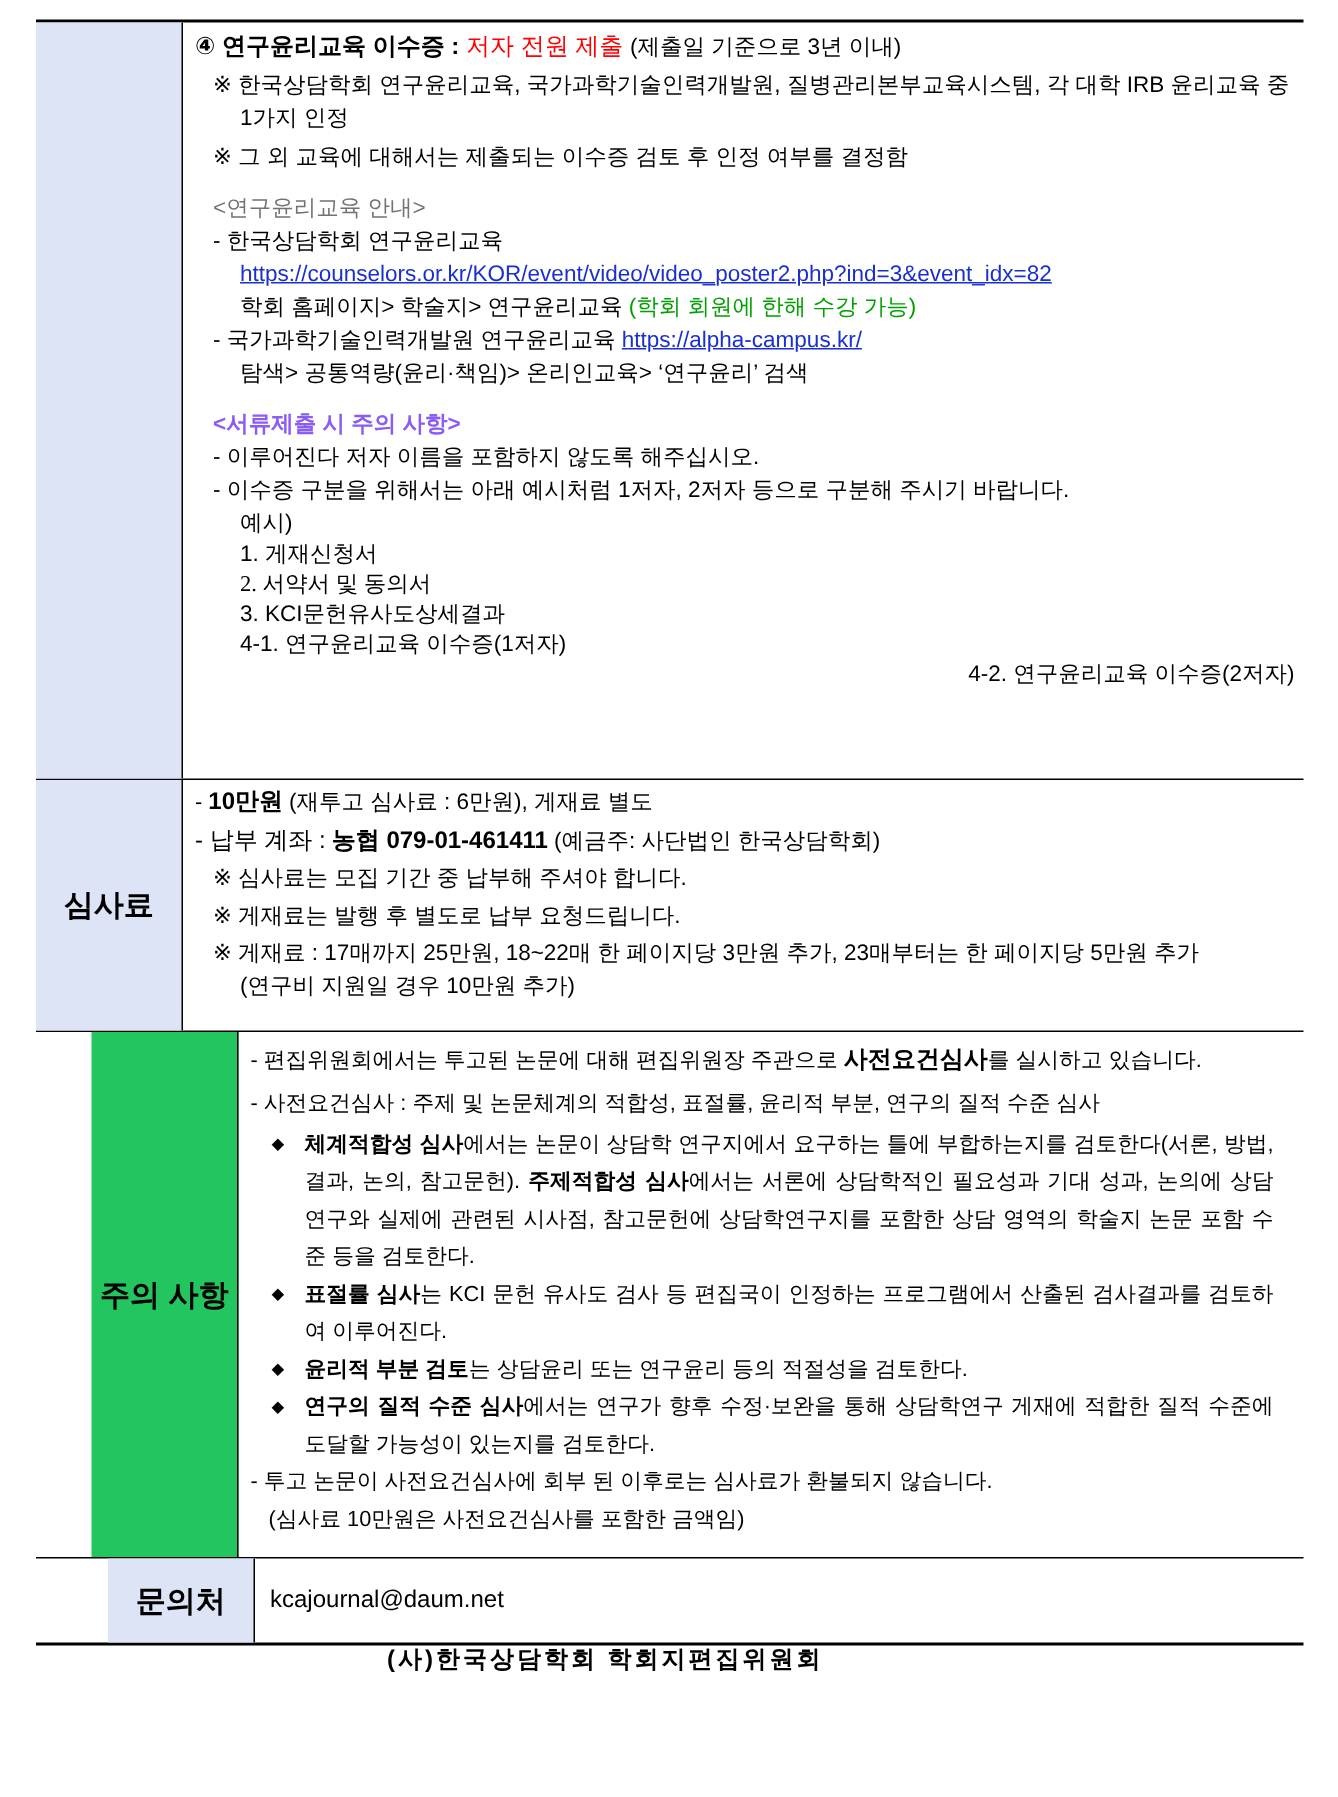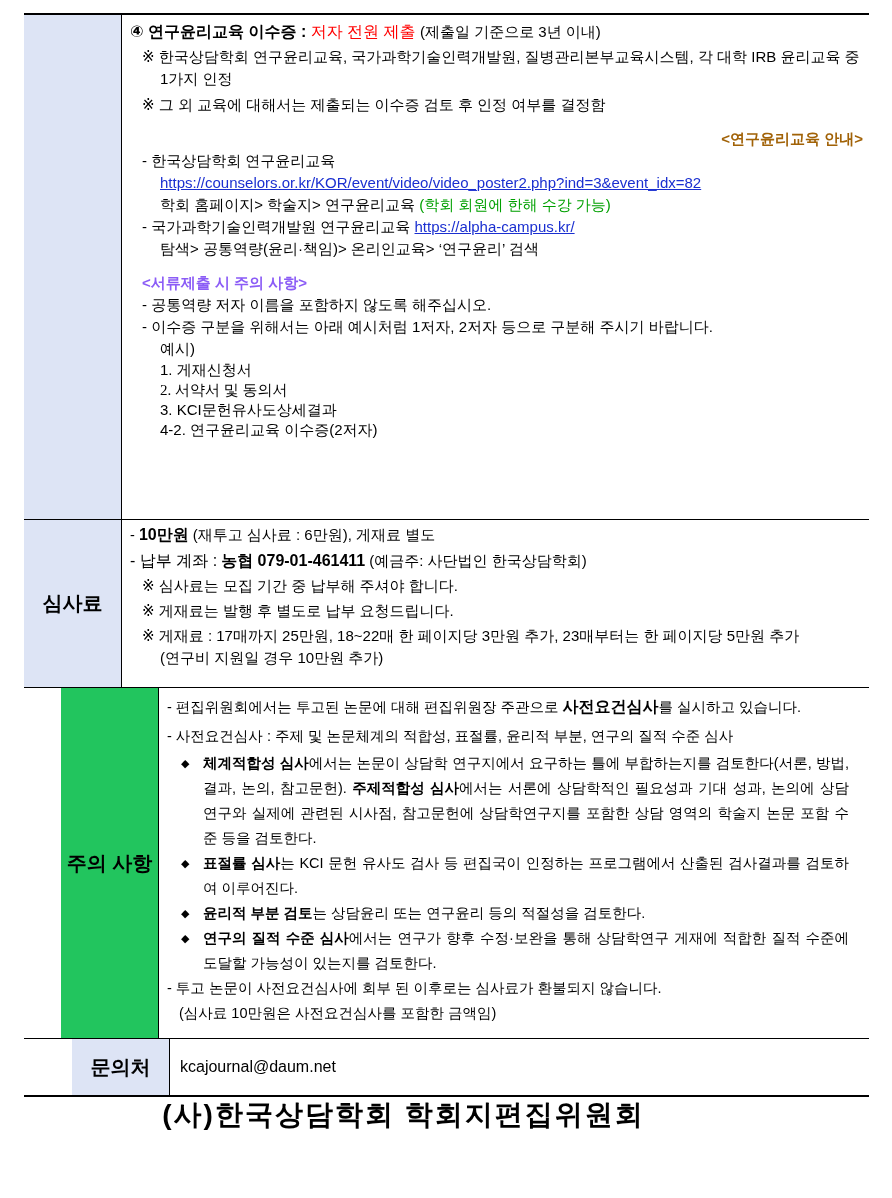--- a/index.html
+++ b/index.html
@@ -21,33 +21,33 @@
     }
     .lab-blue { background: #dde4f5; }
     .lab-yellow { background: #22c55e; margin-left: 37px; }
     .content { flex: 1; padding: 4px 6px 4px 8px; line-height: 22px; }
     .line { white-space: nowrap; }
     .indent1 { padding-left: 12px; }
     .indent2 { padding-left: 30px; }
     .b { font-weight: bold; }
     .red { color: #ff0000; }
     .green { color: #00a000; }
-    .greenb { color: #a16207; font-weight: bold; text-align: right; }
+    .greenb { color: #737373; font-weight: normal; }
     .redb { color: #8b5cf6; font-weight: bold; }
     a.link { color: #1a2fd0; text-decoration: underline; }
     .small { font-size: 15px; }
     .gap { height: 12px; }
     .big { font-size: 16px; }
     .bul { display: flex; padding-left: 14px; text-align: justify; line-height: 25px; }
     .bul .dot { width: 22px; flex: 0 0 22px; font-size: 11px; }
     .bul .txt { flex: 1; padding-right: 14px; }
     .caution .content { line-height: 25px; padding-top: 6px; }
     .footer-title {
       position: absolute; left: 0; width: 807px; top: 1096px; text-align: center;
-      font-size: 28px; font-weight: bold; letter-spacing: 2px;
+      font-size: 16px; font-weight: bold; letter-spacing: 2px;
     }
   </style>
 </head>
 <body>
 
 <div class="tbl">
 
   <div class="row" style="height:504px;">
     <div class="label lab-blue"></div>
     <div class="content" style="padding-top:6px;">
@@ -70,27 +70,28 @@
         <span>학회 홈페이지&gt; 학술지&gt; 연구윤리교육</span>
         <span class="green">(학회 회원에 한해 수강 가능)</span>
       </div>
       <div class="line indent1 small">
         <span>- 국가과학기술인력개발원 연구윤리교육</span>
         <a class="link" href="#">https://alpha-campus.kr/</a>
       </div>
       <div class="line indent2 small">탐색&gt; 공통역량(윤리·책임)&gt; 온리인교육&gt; ‘연구윤리’ 검색</div>
       <div class="gap"></div>
       <div class="line indent1 small redb">&lt;서류제출 시 주의 사항&gt;</div>
-      <div class="line indent1 small">- 공통역량 저자 이름을 포함하지 않도록 해주십시오.</div>
+      <div class="line indent1 small">- 이루어진다 저자 이름을 포함하지 않도록 해주십시오.</div>
       <div class="line indent1 small">- 이수증 구분을 위해서는 아래 예시처럼 1저자, 2저자 등으로 구분해 주시기 바랍니다.</div>
       <div class="line indent2 small">예시)</div>
       <div class="line indent2 small" style="line-height:20px;">1. 게재신청서</div>
       <div class="line indent2 small" style="line-height:20px;font-family:Liberation Serif, serif;">2. 서약서 및 동의서</div>
       <div class="line indent2 small" style="line-height:20px;">3. KCI문헌유사도상세결과</div>
-      <div class="line indent2 small" style="line-height:20px;">4-2. 연구윤리교육 이수증(2저자)</div>
+      <div class="line indent2 small" style="line-height:20px;">4-1. 연구윤리교육 이수증(1저자)</div>
+      <div class="line indent2 small" style="line-height:20px;text-align:right;">4-2. 연구윤리교육 이수증(2저자)</div>
     </div>
   </div>
 
   <div class="row" style="height:167px;">
     <div class="label lab-blue">심사료</div>
     <div class="content" style="padding-top:4px;">
       <div class="line">
         <span>-</span>
         <span class="b big">10만원</span>
         <span class="small">(재투고 심사료 : 6만원), 게재료 별도</span>

